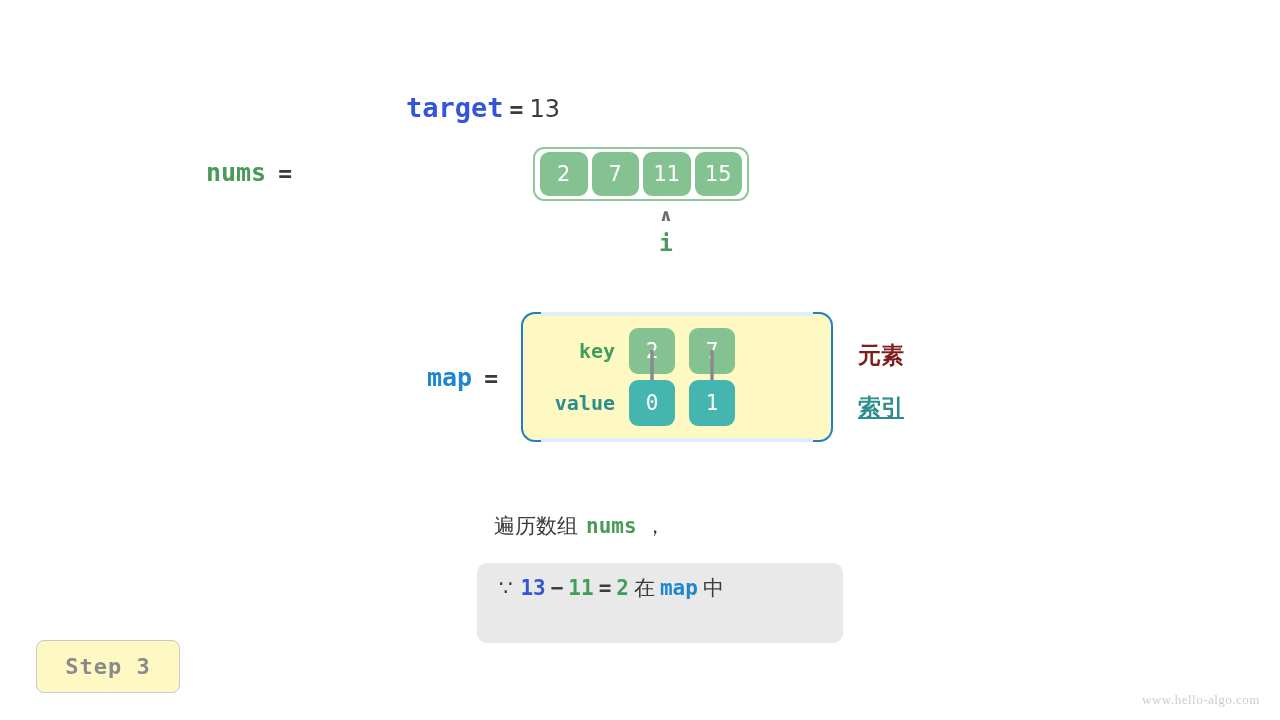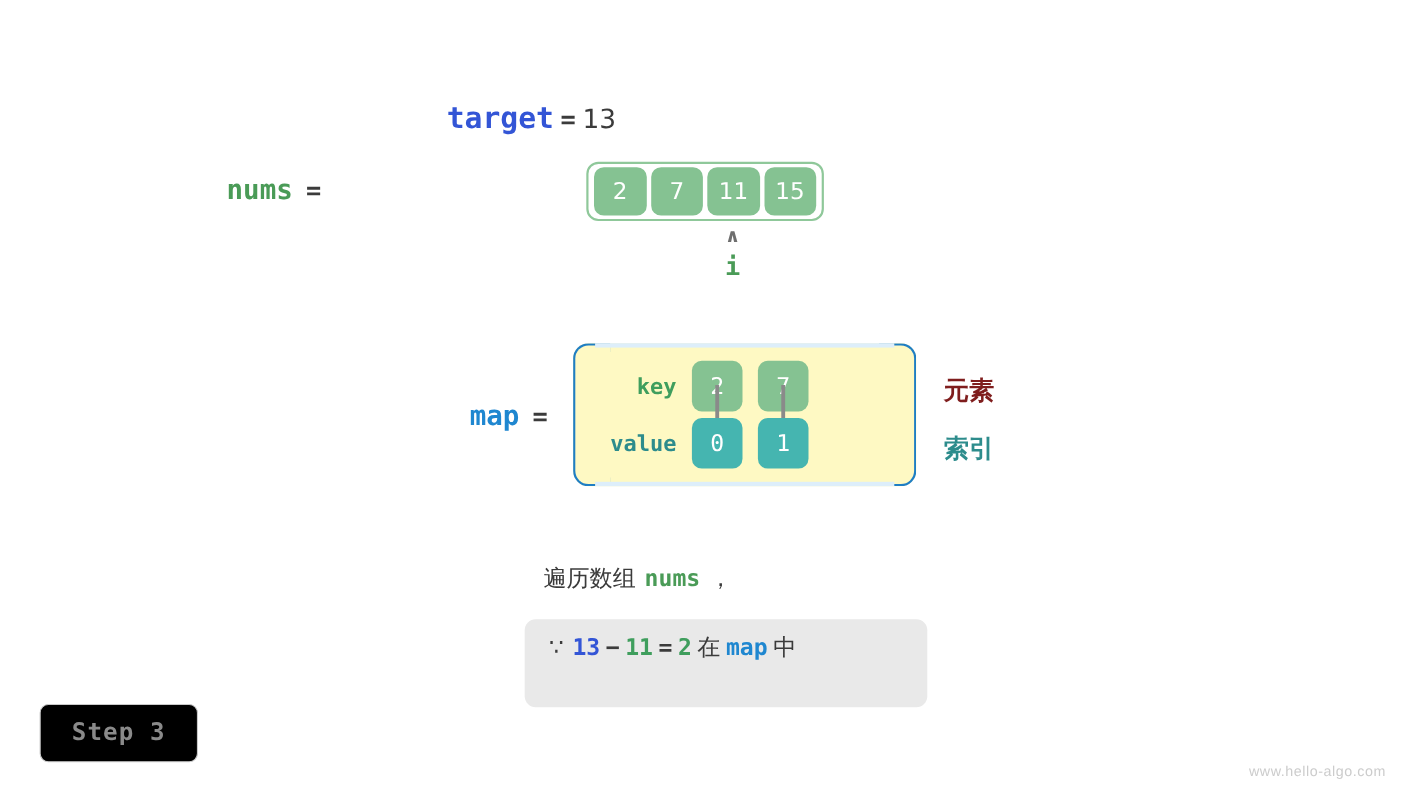--- a/index.html
+++ b/index.html
@@ -208,21 +208,21 @@
 
   
   #legend-yuansu, #legend-suoyin {
     left: 858px;
     font-family: "DejaVu Sans", sans-serif;
     font-weight: bold;
     font-size: 23px;
     white-space: nowrap;
   }
   #legend-yuansu { top: 340px; color: #7f1d1d; }
-  #legend-suoyin { top: 392px; color: #2d8c8c; }
+  #legend-suoyin { top: 392px; color: #2d8c8c; text-decoration: underline; }
 
   
   #caption {
     left: 494px; top: 512px;
     font-size: 21px;
     color: #3b3b3b;
     font-family: "DejaVu Sans", sans-serif;
     white-space: nowrap;
   }
   #caption .code {
@@ -258,36 +258,36 @@
   #reason-box .lblue { color: #1f87d0; }
   #reason-box .op    { color: #3b3b3b; padding: 0 5px; font-family: "DejaVu Sans Mono", monospace; font-weight: bold;}
   #reason-box .cn    { padding: 0 5px; }
 
   
   #step-badge {
     left: 36px; top: 640px;
     width: 144px; height: 53px;
     border: 1px solid #c9c9c9;
     border-radius: 8px;
-    background: #000000;
+    background: #fef9c3;
     box-sizing: border-box;
     display: flex;
     align-items: center;
     justify-content: center;
     font-family: "DejaVu Sans Mono", monospace;
     font-weight: bold;
     font-size: 22px;
     color: #8a8a8a;
     letter-spacing: 1px;
   }
 
   
   #watermark {
     right: 20px; bottom: 12px;
-    font-family: Liberation Sans, sans-serif;
+    font-family: Liberation Serif, serif;
     font-size: 13px;
     color: #cccccc;
     letter-spacing: 0.5px;
   }
 </style>
 </head>
 <body>
 
 <div class="abs" id="target-row">
   <span class="var">target</span><span class="eq">=</span><span class="val">13</span>

